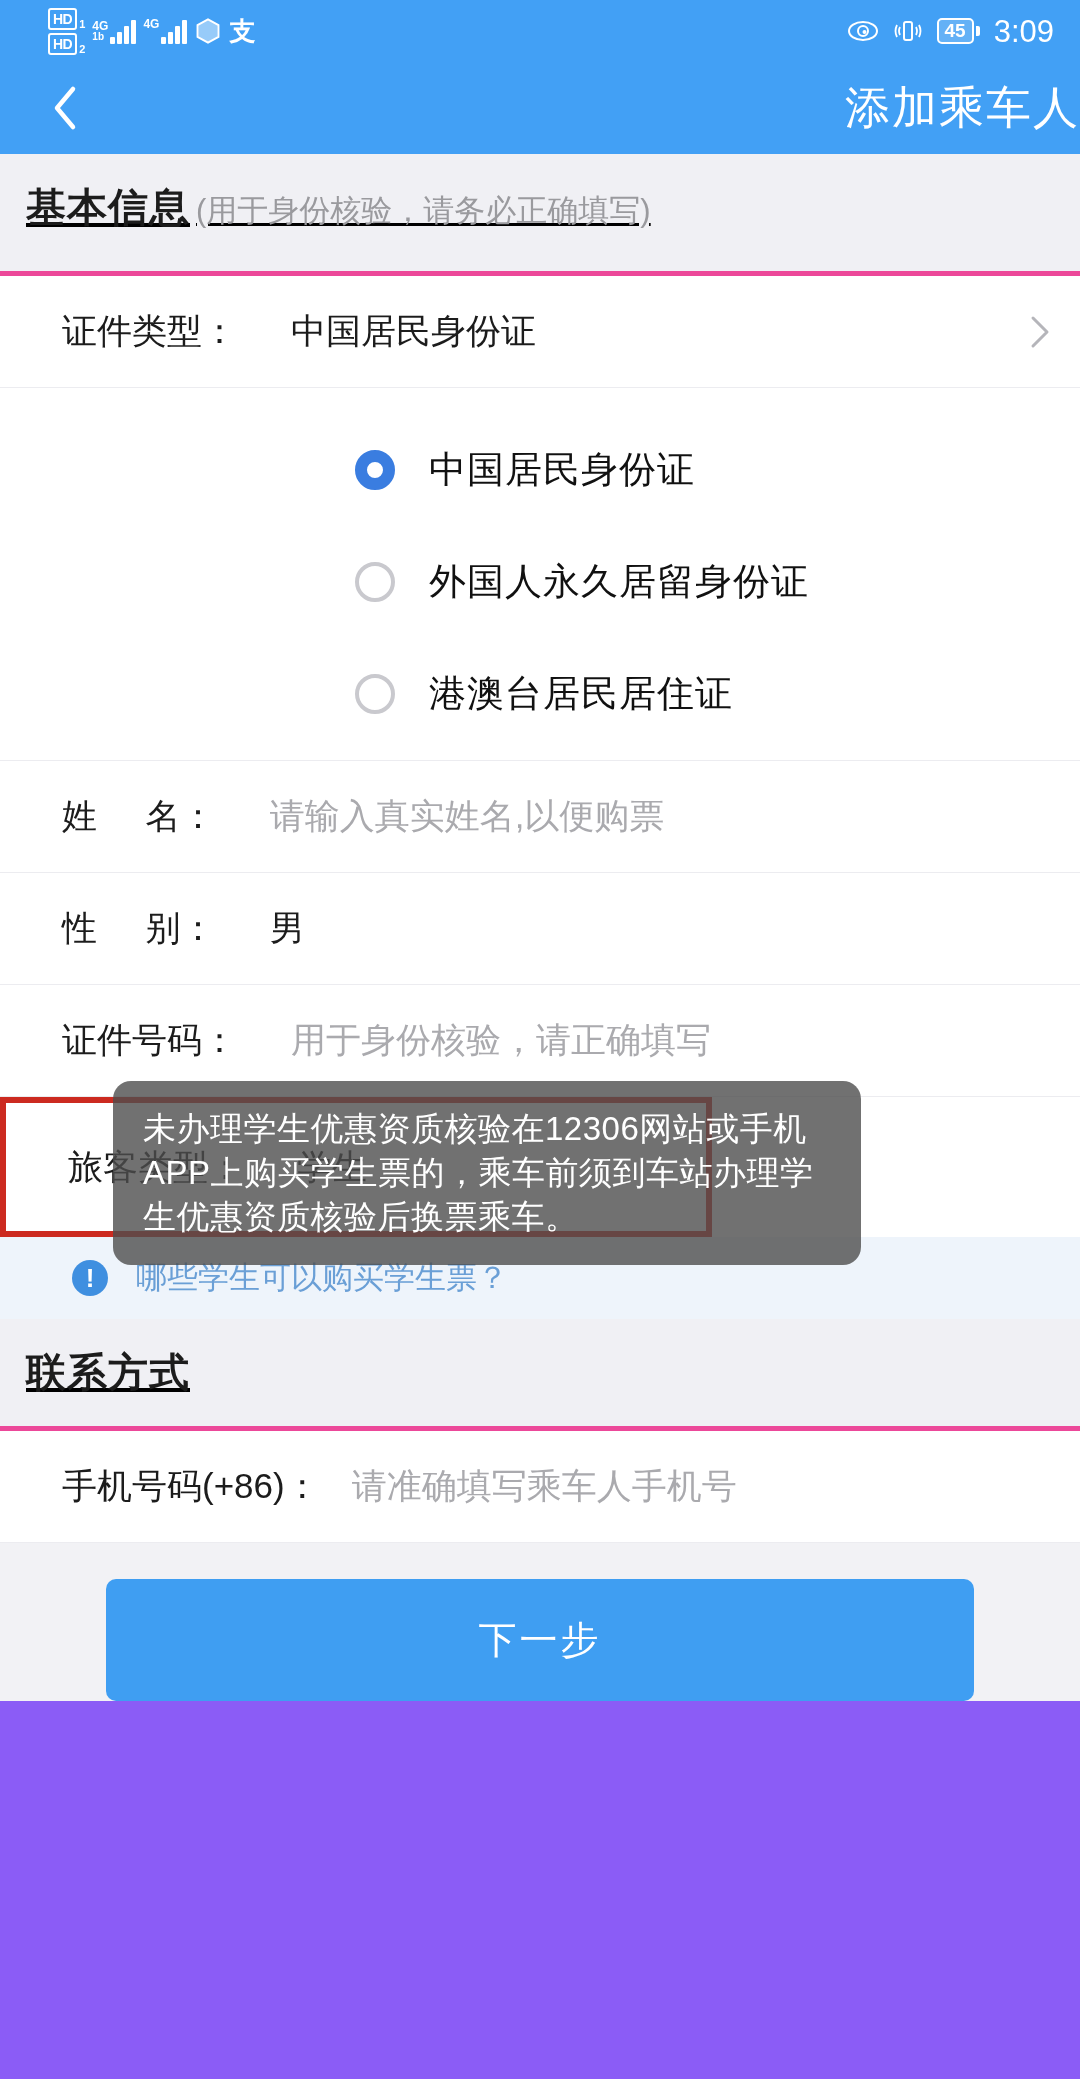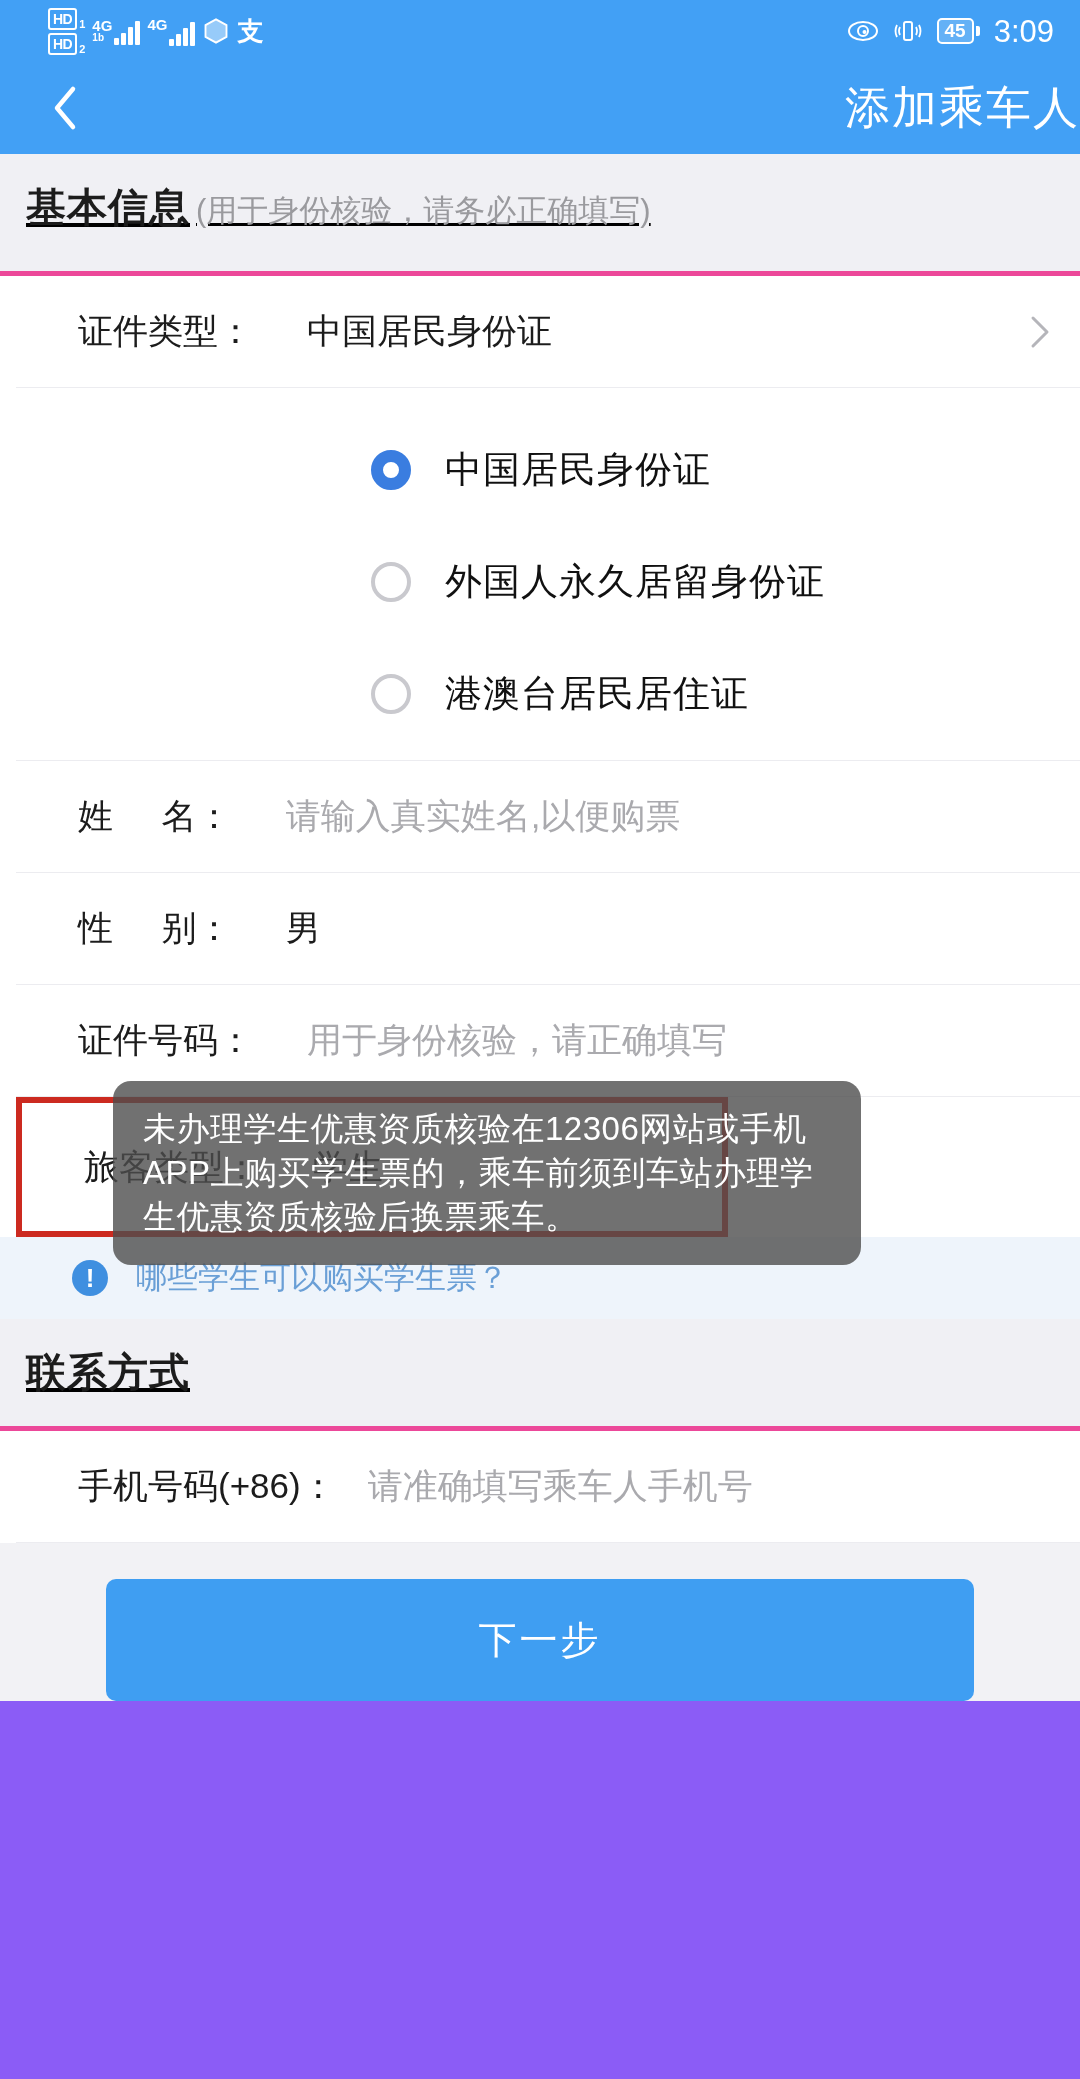--- a/index.html
+++ b/index.html
@@ -43,21 +43,21 @@
     border: 2px solid #ffffff;
     border-radius: 3px;
     font-size: 14px;
     font-weight: bold;
     line-height: 1;
     padding: 2px 3px;
     letter-spacing: -0.5px;
   }
   .hd-sub { font-size: 11px; font-weight: bold; line-height: 1; }
   .sig-group { display: flex; align-items: flex-end; gap: 2px; }
-  .sig-label { font-size: 15px; font-weight: bold; line-height: 1; margin-bottom: 14px; }
+  .sig-label { font-size: 12px; font-weight: bold; line-height: 1; margin-bottom: 14px; }
   .bars { display: flex; align-items: flex-end; gap: 2px; height: 26px; }
   .bars i { display: block; width: 5px; background: #ffffff; border-radius: 1px; }
   .bars i:nth-child(1){height:7px;}
   .bars i:nth-child(2){height:12px;}
   .bars i:nth-child(3){height:18px;}
   .bars i:nth-child(4){height:24px;}
   .mini-ud { font-size: 10px; font-weight: bold; line-height: 1; margin-bottom: 2px; }
   .hex-icon { width: 28px; height: 28px; }
   .ali-icon { font-size: 26px; line-height: 1; font-weight: bold; }
   .eye-icon { width: 32px; height: 22px; }
@@ -121,21 +121,21 @@
     letter-spacing: 1px;
   }
   .section-head .hint {
     font-size: 31px;
     color: #9a9a9e;
     margin-left: 6px;
   }
   .section-head.plain { padding-bottom: 26px; }
 
   
-  .card { background: #ffffff; padding-left: 16px; }
+  .card { background: #ffffff; }
   .row {
     display: flex;
     align-items: center;
     min-height: 112px;
     padding: 0 30px 0 62px;
     border-bottom: 1px solid #ececf0;
     position: relative;
   }
   .row-label {
     font-size: 35px;

